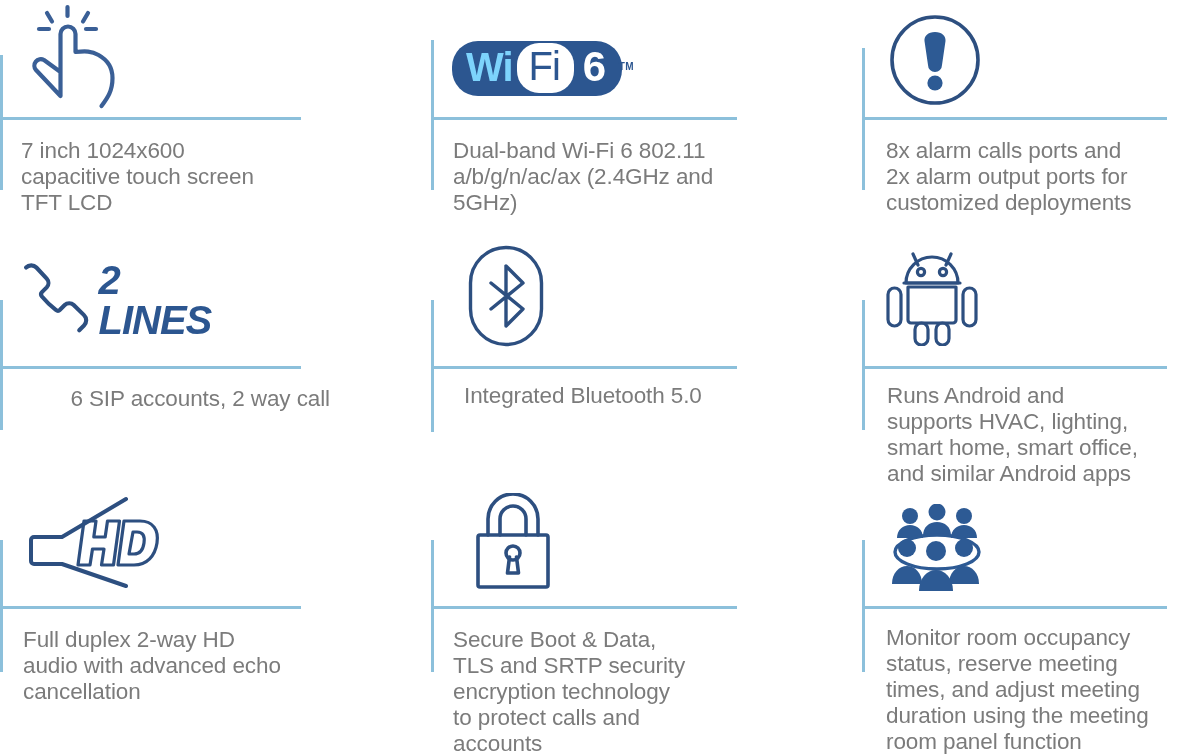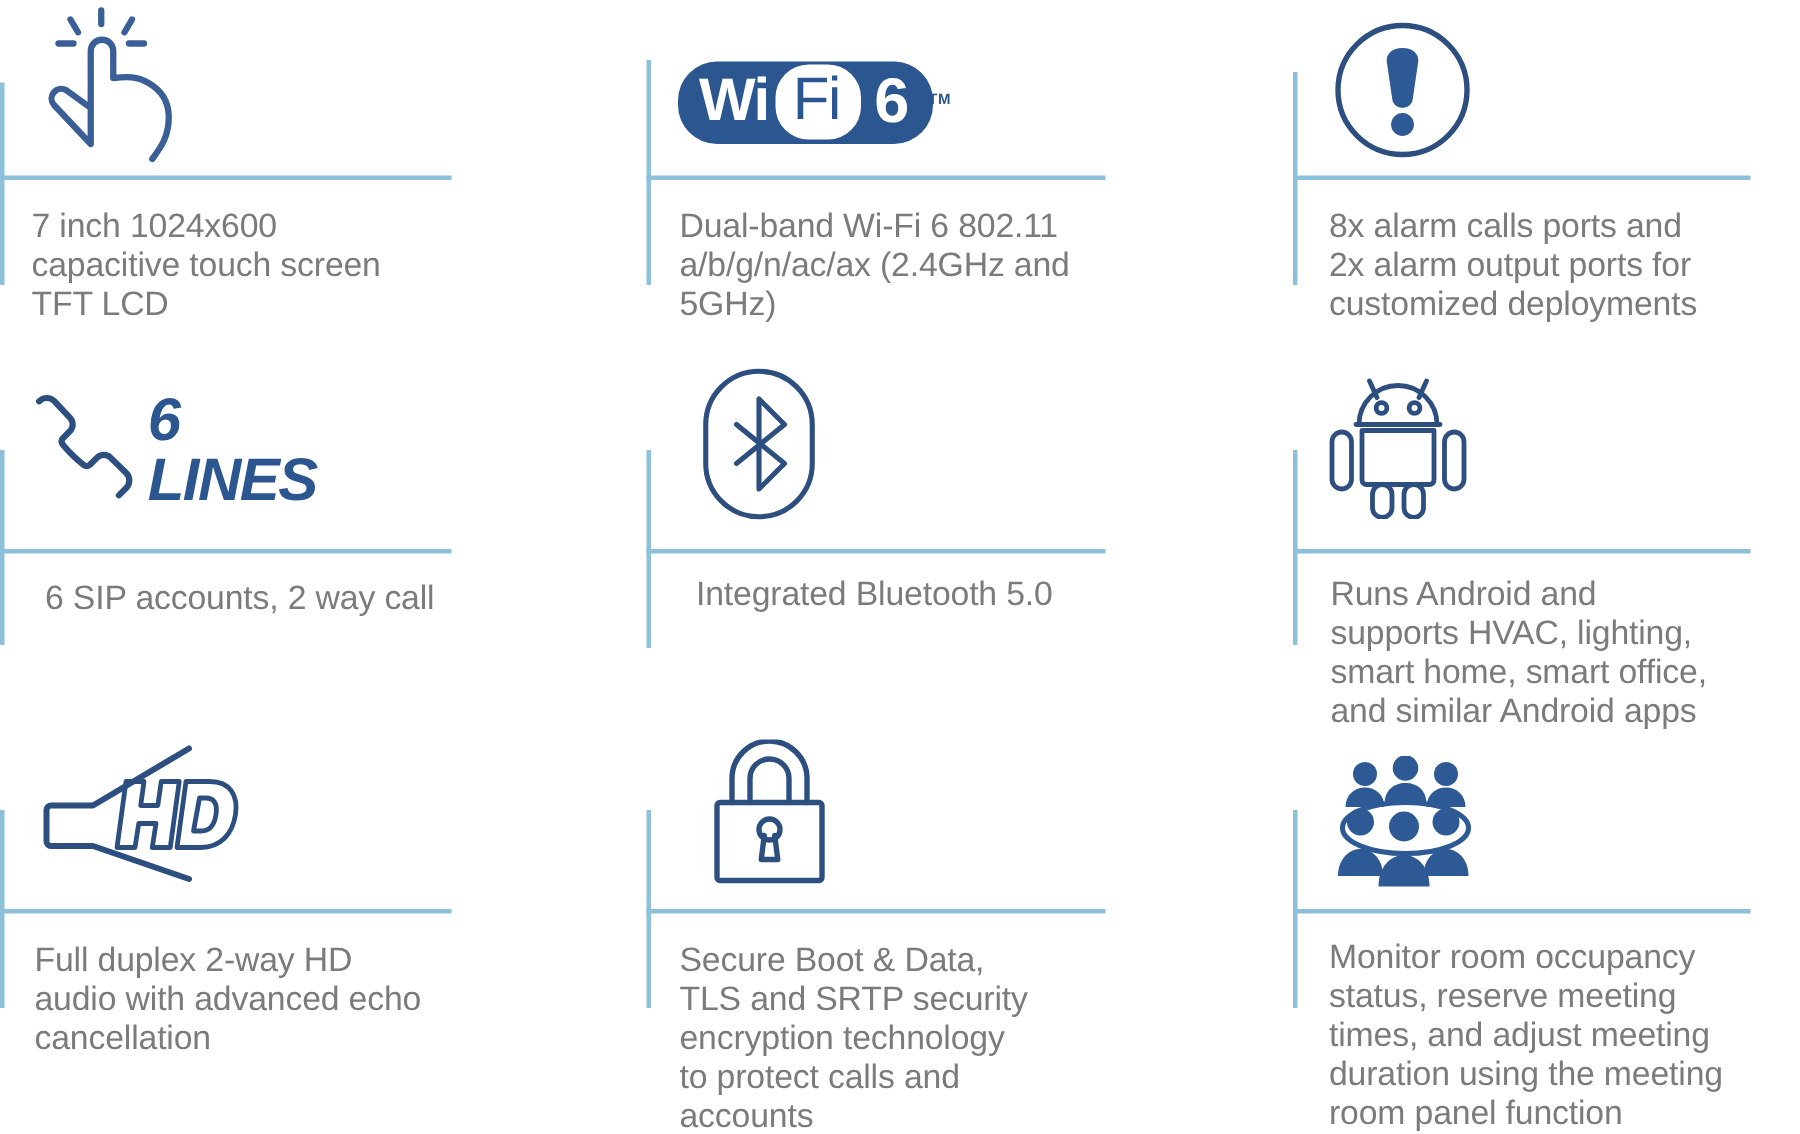--- a/index.html
+++ b/index.html
@@ -68,21 +68,21 @@
   .wifi6-pill {
     background: #2c5690;
     border-radius: 26px;
     height: 55px;
     display: flex;
     align-items: center;
     padding: 0 16px 0 14px;
     gap: 2px;
   }
   .wifi6-wi {
-    color: #ffffff;
+    color: #7dd3fc;
     font-size: 40px;
     font-weight: bold;
     font-family: "Liberation Sans", sans-serif;
     letter-spacing: -1px;
     line-height: 1;
     margin-top: -3px;
   }
   .wifi6-fi {
     background: #ffffff;
     color: #2c5690;
@@ -184,23 +184,23 @@
 
   <div class="cell">
     <div class="vrule" style="left:0px; top:300px; height:130px;"></div>
     <div class="hrule" style="left:0px; top:366px; width:301px;"></div>
     <div class="icon-zone" style="left:20px; top:255px; height:90px;">
       <svg width="84" height="86" viewBox="0 0 84 86">
         <path d="M12 8 a9 9 0 0 1 13 0 L38 22 a8 8 0 0 1 0 11 l-6 6 c-1.5 1.5 -1.5 3.5 0 5.5
                  c5 6 11 12 17.5 17 c1.8 1.4 3.8 1.3 5.2 -0.2 l6 -6 a8 8 0 0 1 11.3 0
                  L85 68 a9 9 0 0 1 0 13 l-6 6" fill="none" stroke="#2d4f80" stroke-width="5.2" stroke-linecap="round" stroke-linejoin="round" transform="translate(-4,-2) scale(0.92)"></path>
       </svg>
-      <span class="lines-text">6 LINES</span>
-    </div>
-    <div class="caption" style="left:30px; top:386px; width:300px;">6 SIP accounts, 2 way call</div>
+      <span class="lines-text">2 LINES</span>
+    </div>
+    <div class="caption" style="left:30px; top:386px; width:300px;text-align:right;">6 SIP accounts, 2 way call</div>
   </div>
 
   <div class="cell">
     <div class="vrule" style="left:431px; top:300px; height:132px;"></div>
     <div class="hrule" style="left:431px; top:366px; width:306px;"></div>
     <div class="icon-zone" style="left:468px; top:243px; width:80px; height:105px;">
       <svg width="76" height="102" viewBox="0 0 76 102">
         <rect x="2.5" y="2.5" width="71" height="97" rx="35.5" ry="35.5" fill="none" stroke="#2d4f80" stroke-width="3.4"></rect>
         <path d="M38 21 L38 81 L55 64 L23 38 M23 64 L55 38 L38 21" fill="none" stroke="#2d4f80" stroke-width="3.4" stroke-linecap="round" stroke-linejoin="round"></path>
       </svg>

